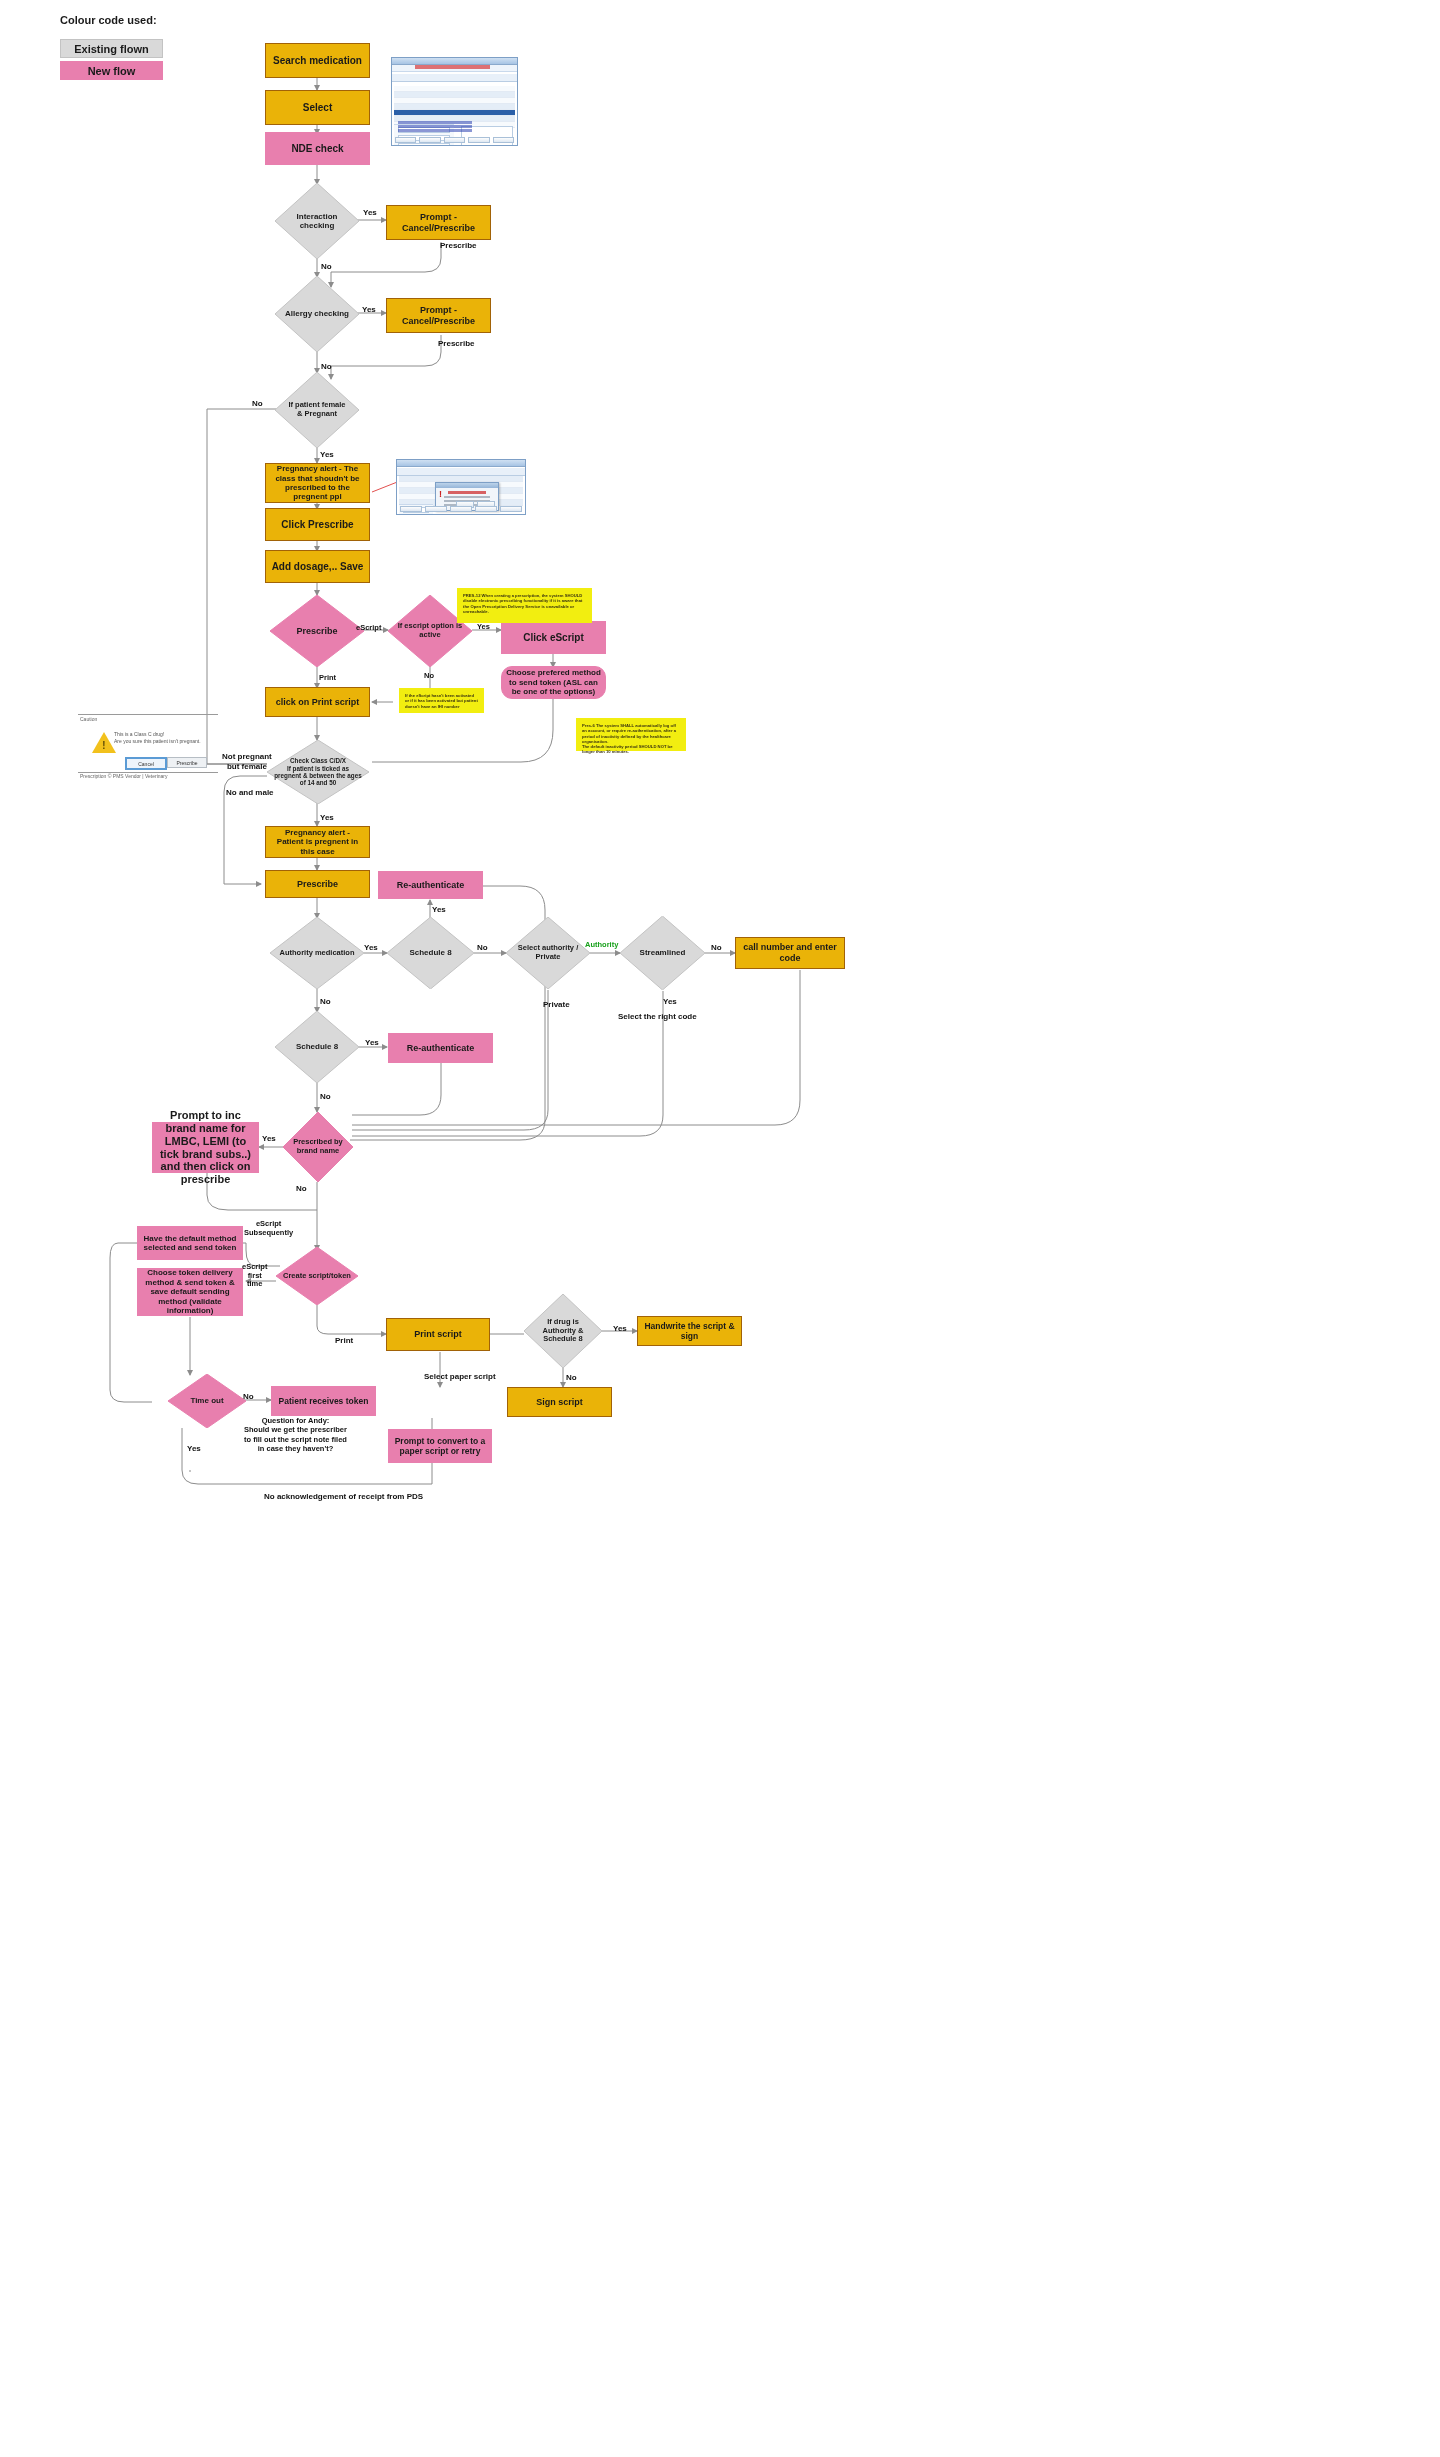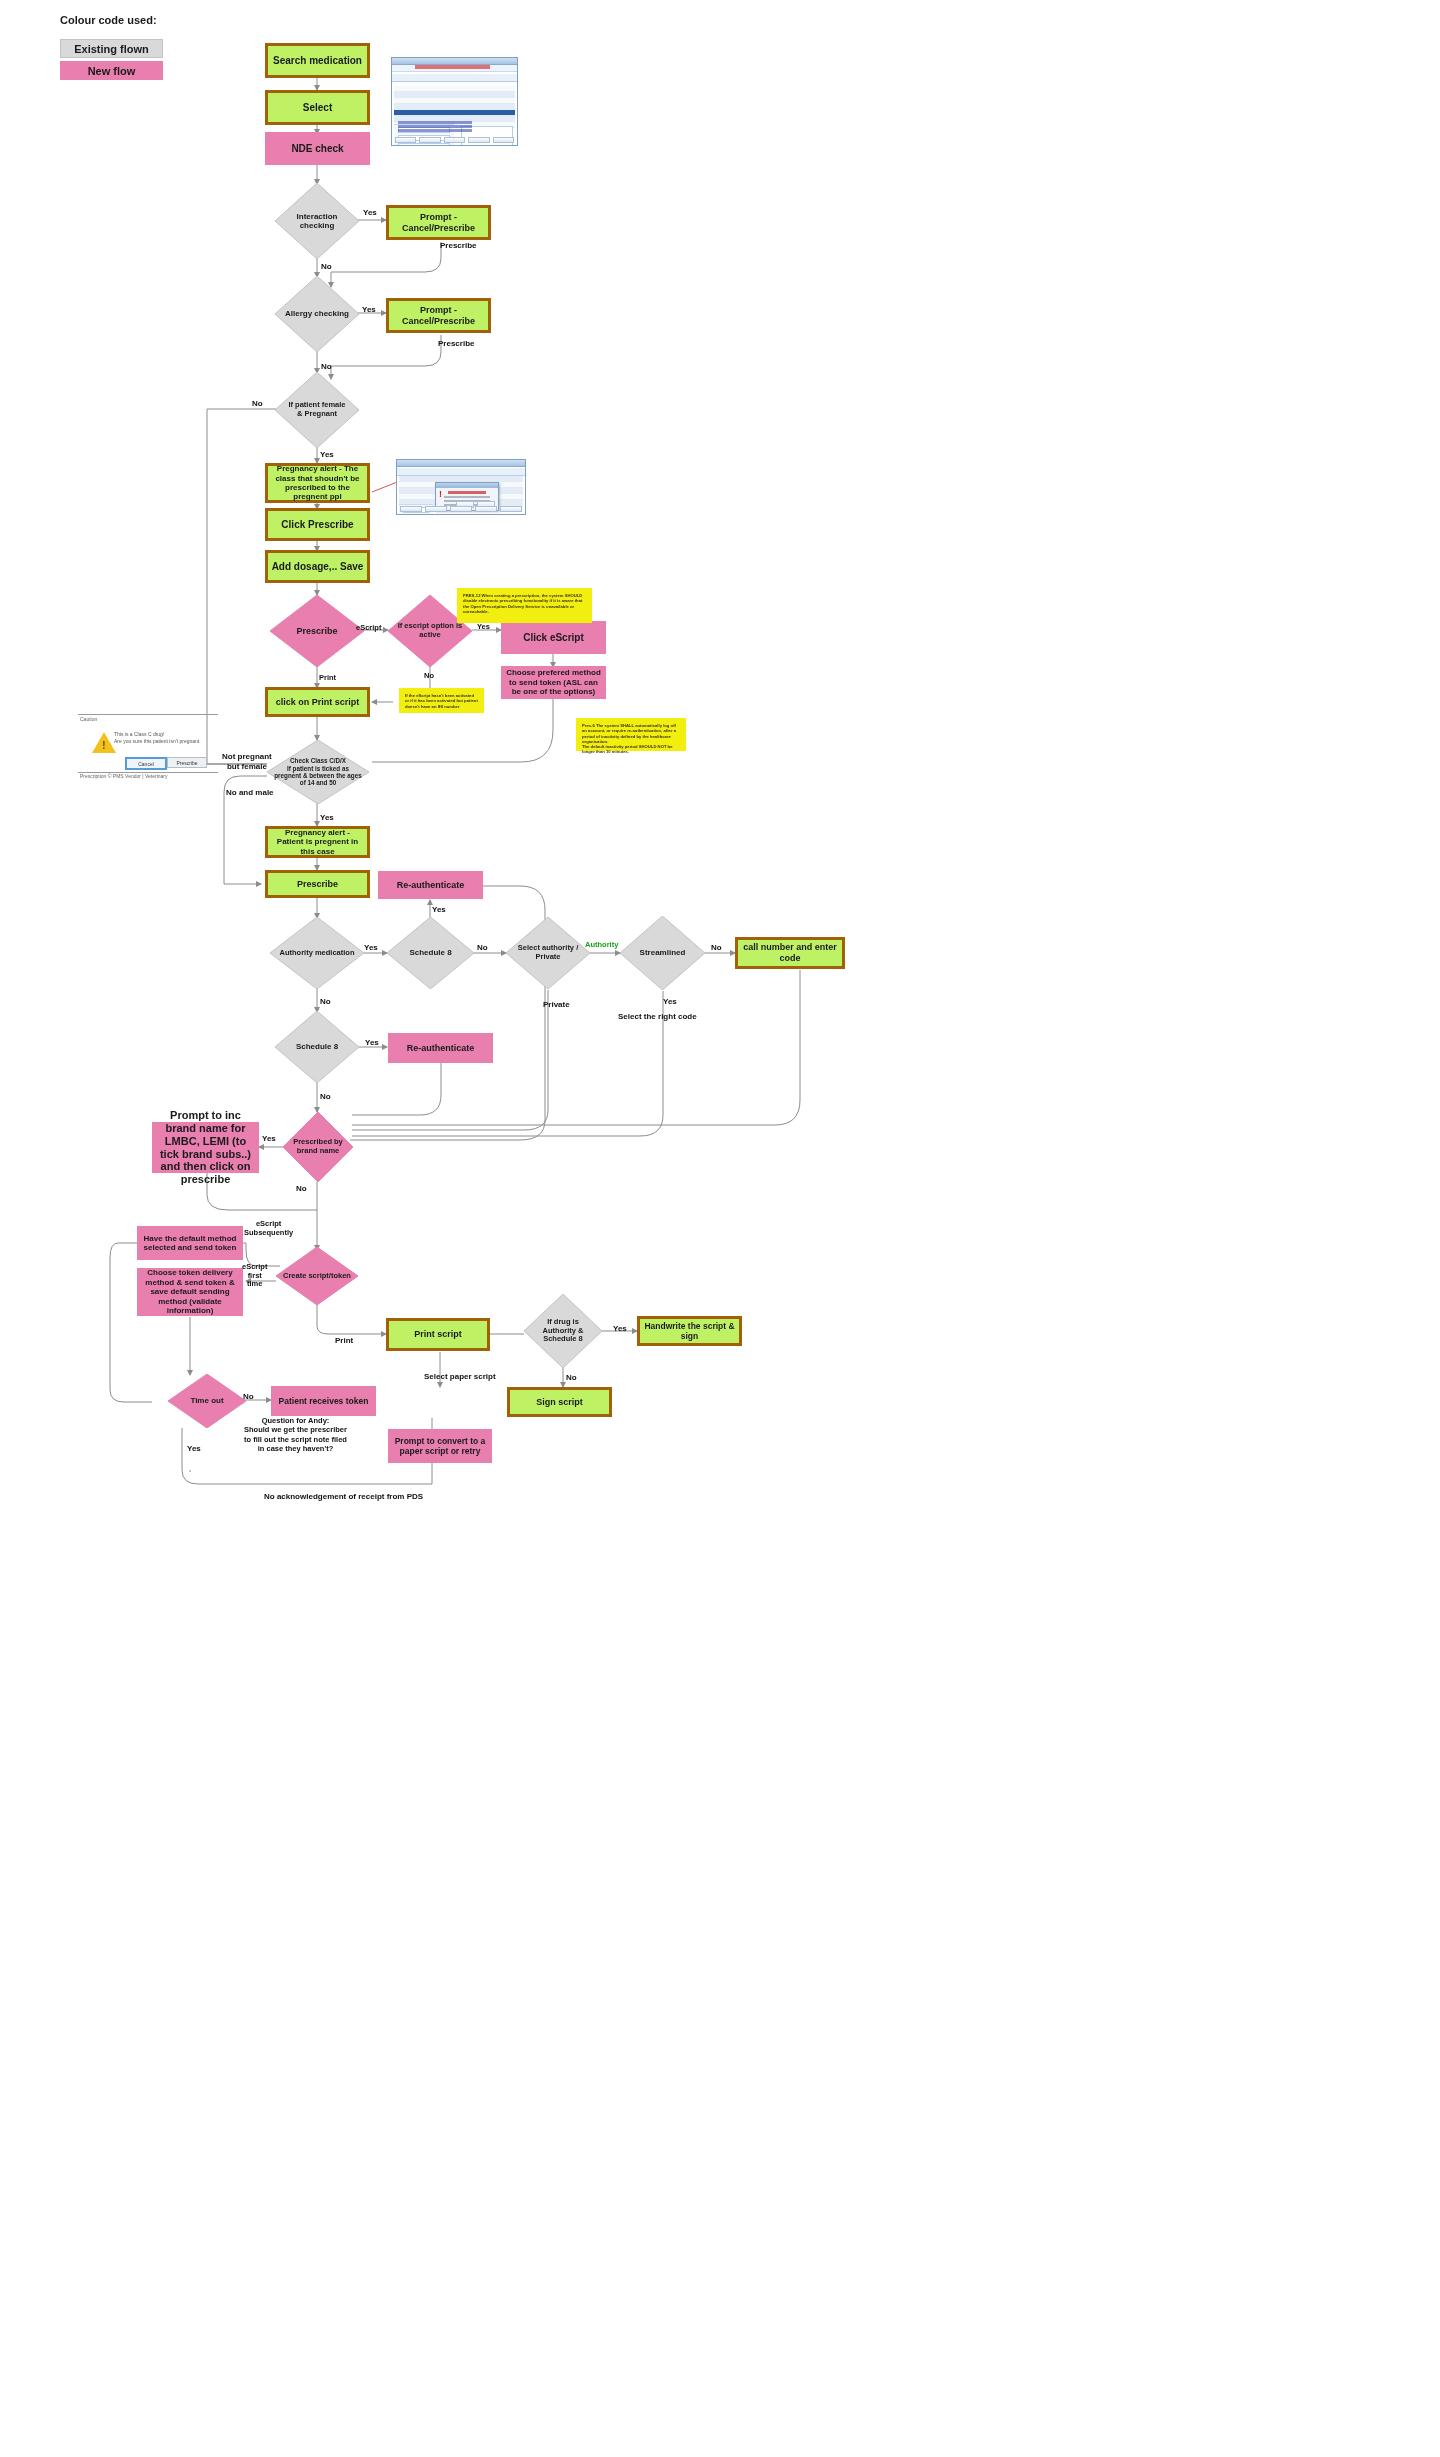--- a/index.html
+++ b/index.html
@@ -31,22 +31,22 @@
     box-sizing: border-box;
     display: flex;
     align-items: center;
     justify-content: center;
     text-align: center;
     font-weight: bold;
     line-height: 1.18;
     z-index: 3;
   }
   .rect {
-    background: #bef264;
-    border: 3px solid #a16207;
+    background: #eab308;
+    border: 1px solid #a16207;
   }
   .rect.pink {
     background: #e87fae;
     border: 1px solid #e87fae;
   }
   .diamond-wrap {
     position: absolute;
     z-index: 3;
   }
   .diamond-shape {
@@ -530,21 +530,21 @@
   </div>
 
   <div class="node rect" style="left:265px; top:550px; width:105px; height:33px; font-size:10px;">
     <span>Add dosage,.. Save</span>
   </div>
 
   <div class="node rect pink" style="left:501px; top:621px; width:105px; height:33px; font-size:10px;">
     <span>Click eScript</span>
   </div>
 
-  <div class="node rect pink" style="left:501px; top:666px; width:105px; height:33px; font-size:8px; padding:0 4px;">
+  <div class="node rect pink" style="left:501px; top:666px; width:105px; height:33px; font-size:8px; padding:0 4px;border-radius:11px;">
     <span>Choose prefered method to send token (ASL can be one of the options)</span>
   </div>
 
   <div class="node rect" style="left:265px; top:687px; width:105px; height:30px; font-size:9px;">
     <span>click on Print script</span>
   </div>
 
   <div class="node rect" style="left:265px; top:826px; width:105px; height:32px; font-size:8px; padding:0 4px; white-space:pre-line;">
     <span>Pregnancy alert -
 Patient is  pregnent in this case</span>

